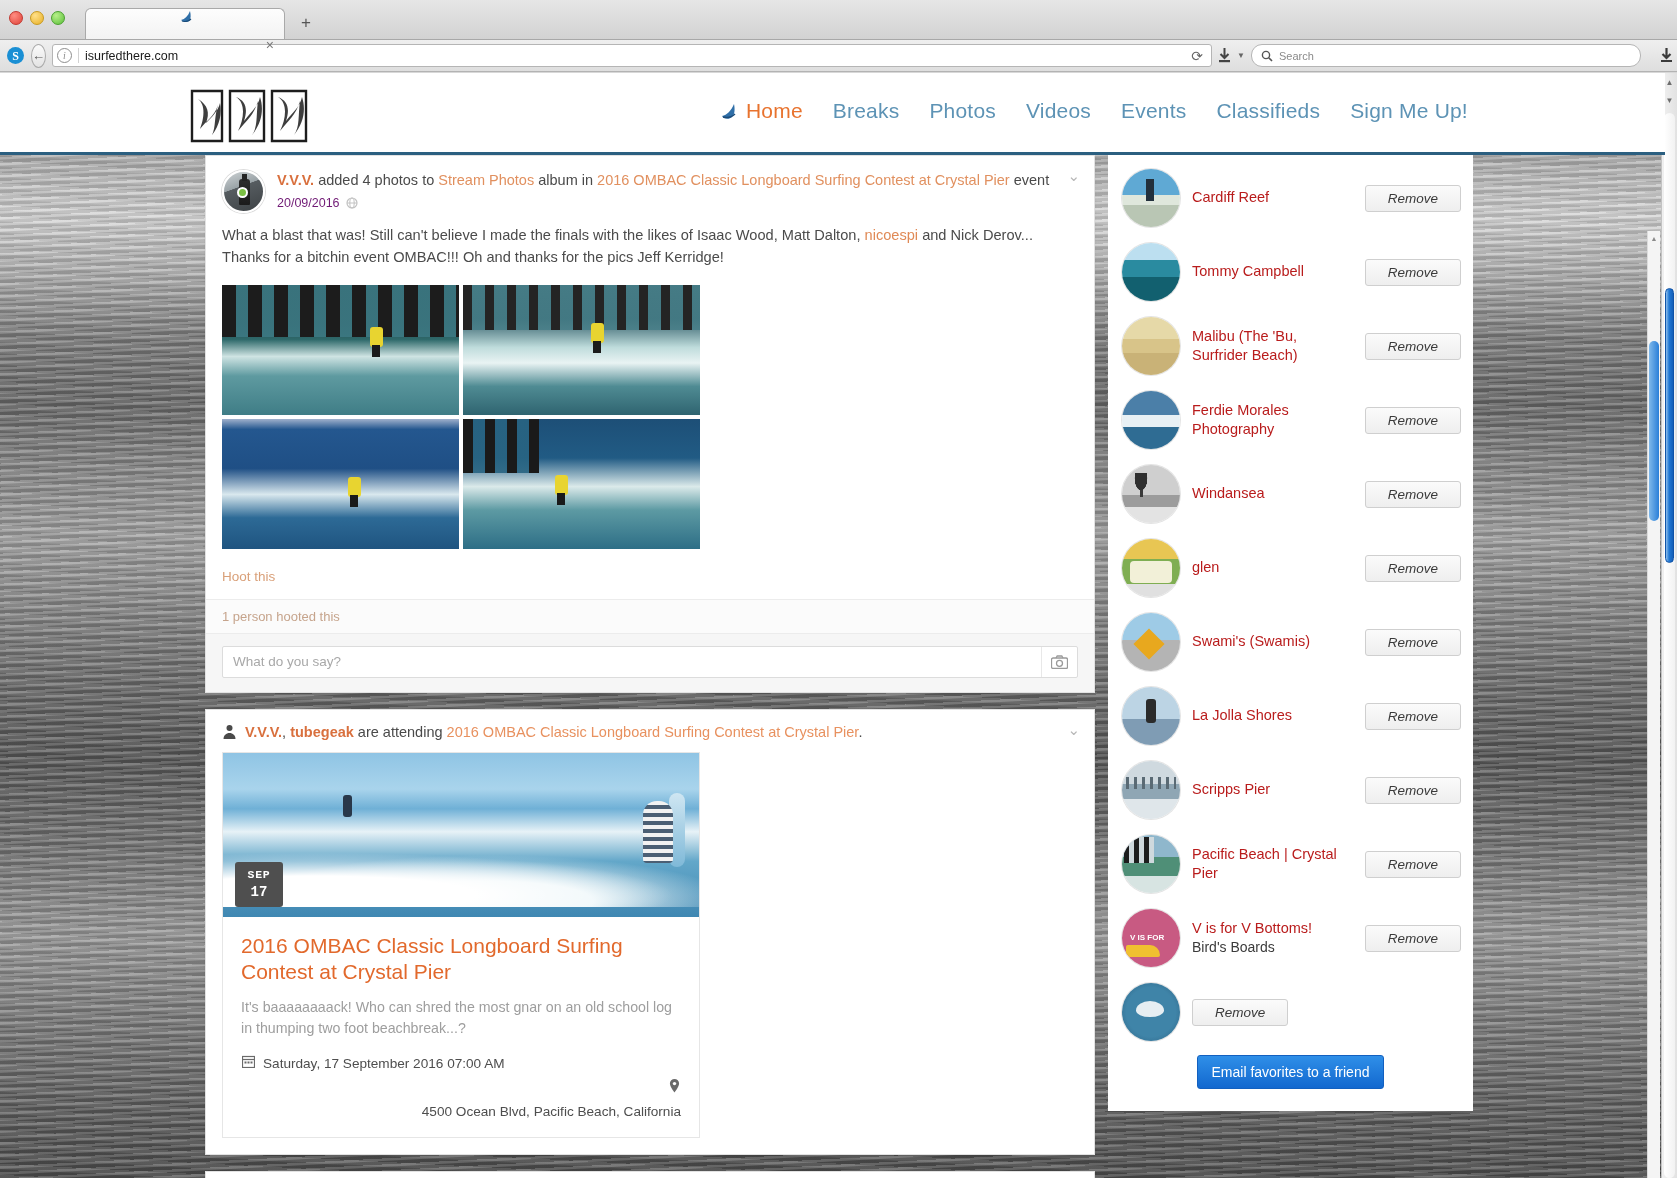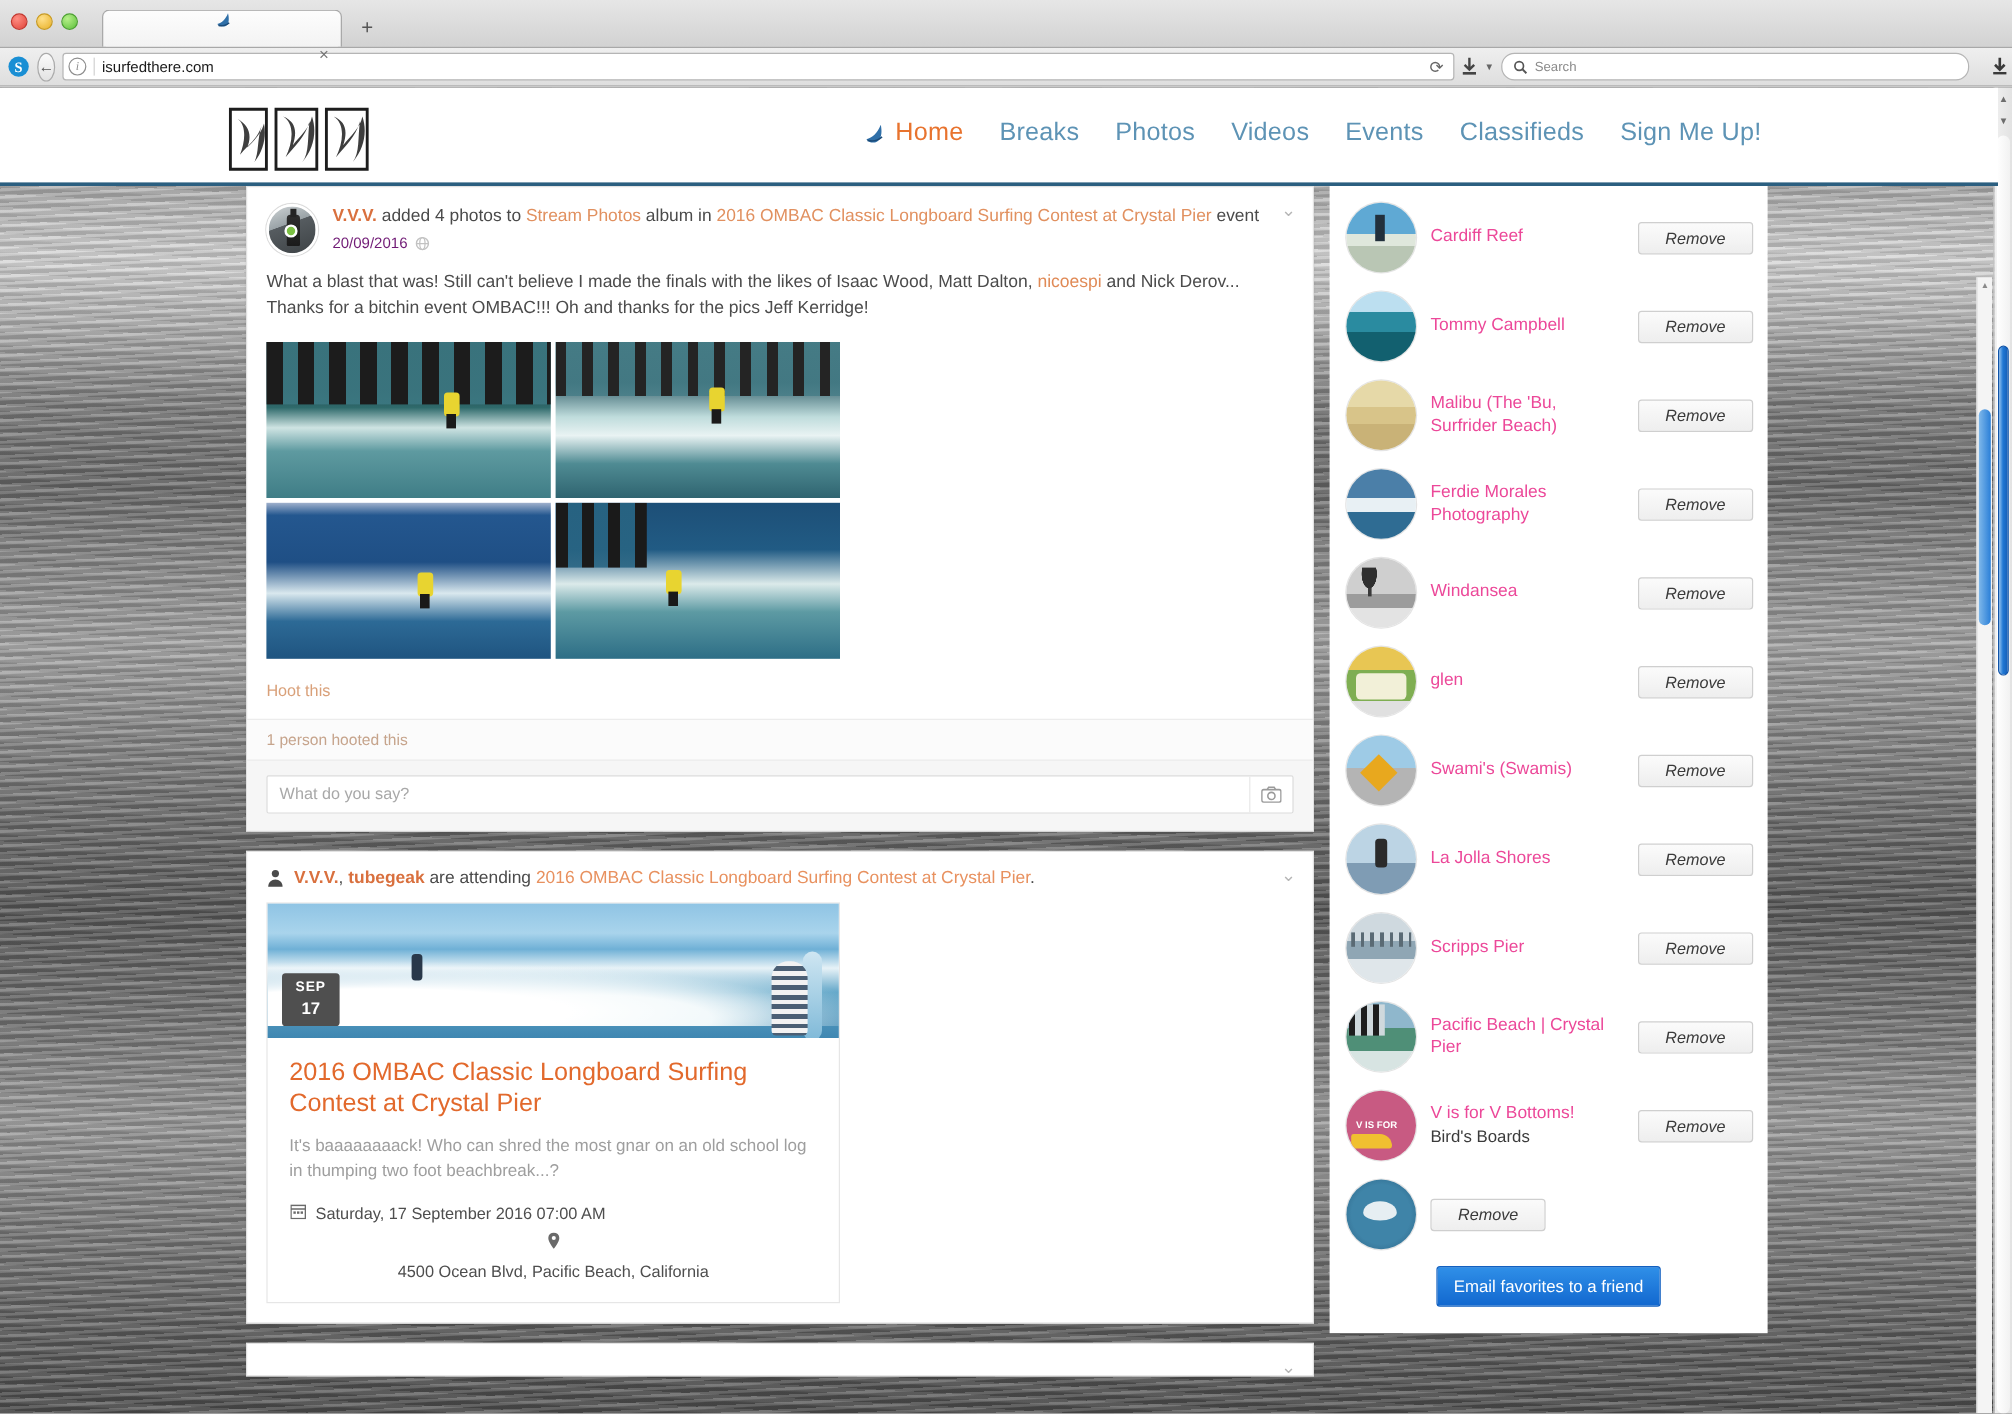--- a/index.html
+++ b/index.html
@@ -211,22 +211,23 @@
   
   .attend-head { display:flex; align-items:center; gap:8px; padding: 14px 16px 0 16px; font-size:14.5px; color:#4a4a4a;}
   .attend-head .uname { color:#d9703e; font-weight:bold; }
   .attend-head a { color:#e8915f; text-decoration:none; }
 
   .event-card {
     margin: 12px 16px 16px 16px; width: 478px;
     border:1px solid #e6e6e6; background:#fff; position:relative;
   }
   .event-hero {
-    height: 112px; position:relative; overflow:hidden;
+    height: 164px; position:relative; overflow:hidden;
     background: linear-gradient(to bottom, #8fc4e4 0%, #a9d4ec 22%, #6fb0d6 34%, #e7f2f7 48%, #63a7c9 66%, #3f87b2 100%);
+    font-family: Liberation Mono, monospace;
   }
   .hero-wave {
     position:absolute; left:-5%; bottom: 10px; width: 110%; height: 60px;
     background: radial-gradient(ellipse at 22% 80%, #ffffff 0 28%, rgba(255,255,255,0) 62%),
                 radial-gradient(ellipse at 55% 90%, #eaf5f8 0 26%, rgba(255,255,255,0) 60%);
   }
   .hero-surfer { position:absolute; left: 120px; top: 42px; width: 9px; height: 22px; background:#29384a; border-radius:3px;}
   .hero-figure {
     position:absolute; right: 26px; top: 48px; width: 30px; height: 62px;
     background: repeating-linear-gradient(#f2f2f2 0 4px, #4b5f74 4px 8px);
@@ -240,42 +241,42 @@
     position:absolute; left: 12px; bottom: 10px; width: 48px;
     background:#4f4f4f; color:#fff; text-align:center; padding: 6px 0 7px 0;
     border-radius: 3px;
   }
   .date-badge .m { font-size: 11.5px; font-weight:bold; letter-spacing:.8px; display:block; }
   .date-badge .d { font-size: 14px; font-weight:bold; display:block; margin-top:3px; }
 
   .event-body { padding: 16px 18px 18px 18px; }
   .event-title { font-size: 21px; line-height:1.24; color:#e2692c; font-weight:normal; }
   .event-desc { margin-top: 12px; font-size: 14.2px; color:#9e9e9e; line-height:1.5; }
-  .event-meta { margin-top: 16px; font-size: 13.6px; color:#4e4e4e; display:flex; align-items:center; gap:8px; }
+  .event-meta { margin-top: 16px; font-size: 13.6px; color:#4e4e4e; display:flex; align-items:flex-end; gap:8px; }
   .event-meta + .event-meta { margin-top: 8px; flex-direction: column; }
   .mini-ico { width:14px; color:#6a6a6a; font-size:13px; display:inline-block; text-align:center;}
 
   .card-stub { height: 26px; }
 
   
   .sidebar {
     position:absolute; left: 1108px; top: 0; width: 365px;
     background: #ffffff;
   }
   .fav-list { padding: 6px 0 0 0; }
   .fav-row {
     display:flex; align-items:center; gap: 12px;
     padding: 8px 12px 8px 14px; min-height: 66px;
   }
   .fav-thumb {
     width: 58px; height: 58px; border-radius: 50%; flex:none;
     box-shadow: 0 0 0 1px #e4e4e4; overflow:hidden; position:relative;
   }
   .fav-name { flex:1; font-size: 14.5px; line-height:1.32; color:#d98b55; }
-  .fav-name a { color:#ec4899; text-decoration:none; }
+  .fav-name a { color:#b91c1c; text-decoration:none; }
   .fav-sub { color:#3b3b3b; font-size: 14px; display:block; }
   .remove-btn {
     flex:none; font-size: 13.5px; color:#3a3a3a;
     background: linear-gradient(#fbfbfb,#eeeeee);
     border: 1px solid #cfcfcf; border-radius: 3px;
     padding: 5px 22px; align-self:center;font-style:italic;
   }
   .email-btn-wrap { padding: 6px 0 22px 0; display:flex; justify-content:center; }
   .email-btn {
     background: linear-gradient(#2f8fe8,#1268cf); color:#fff;

